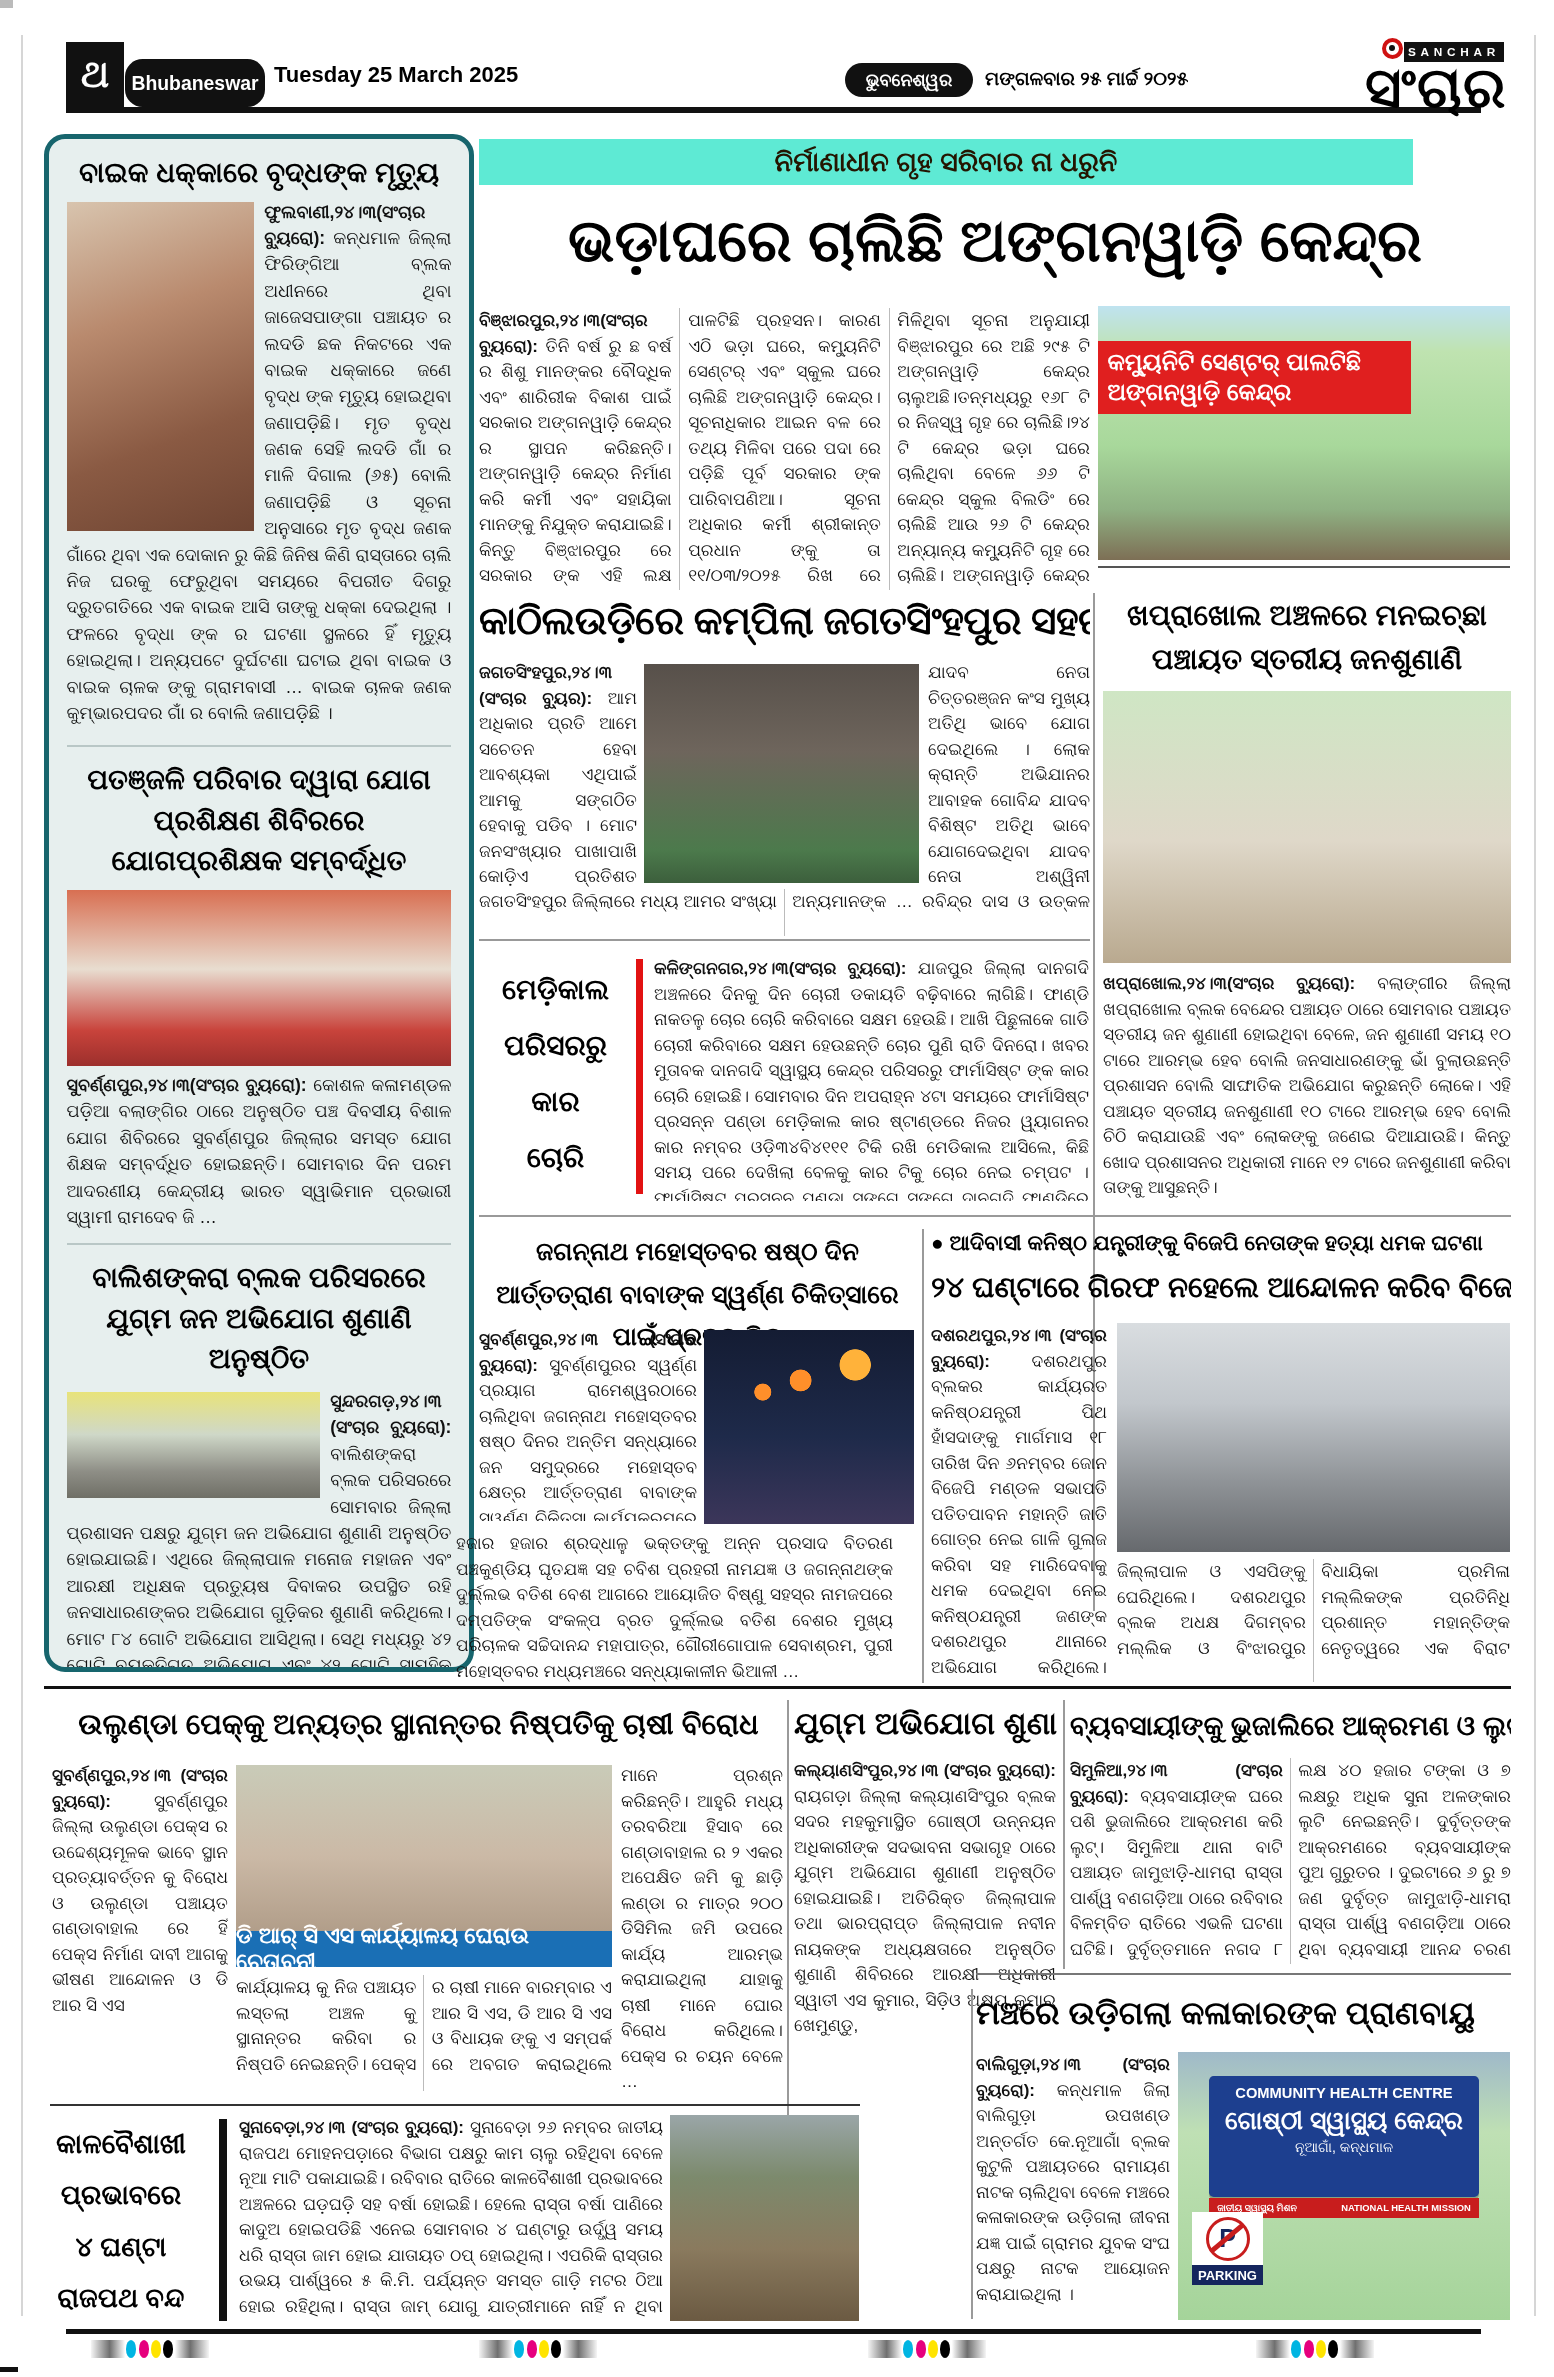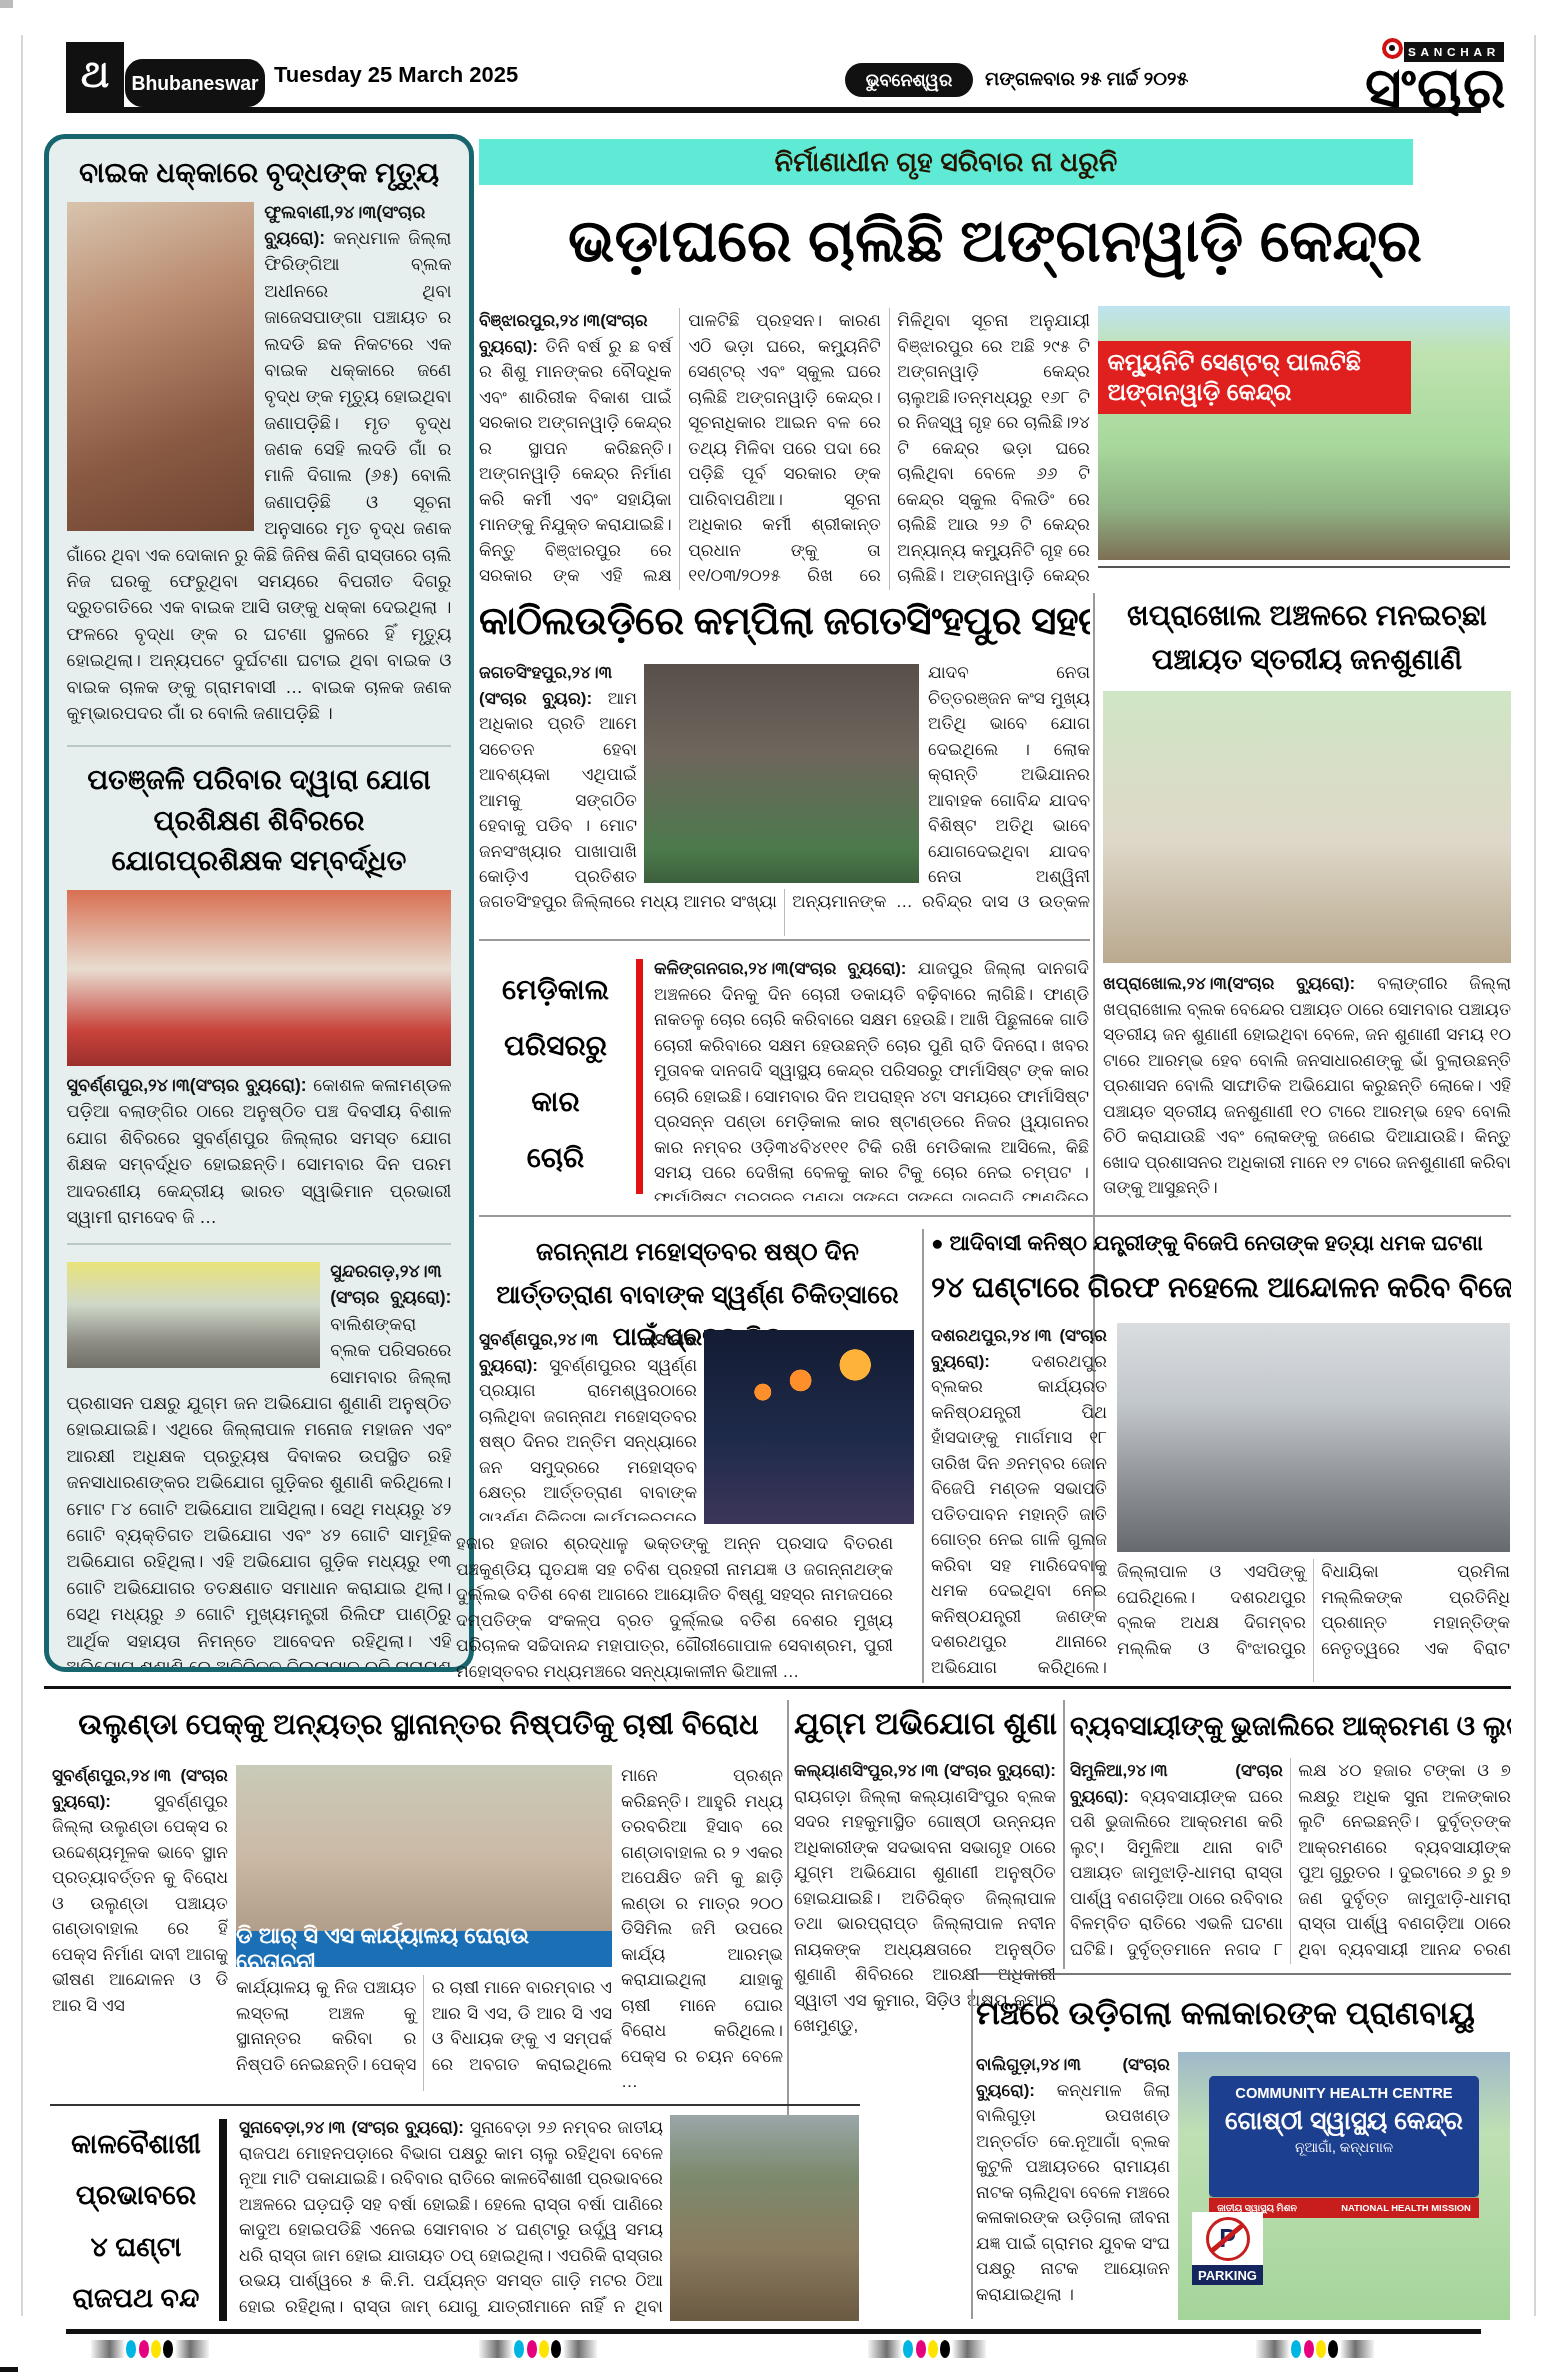--- a/index.html
+++ b/index.html
@@ -94,20 +94,21 @@
       <div class="clear"></div>
     </div>
     <div class="sep"></div>
     <div>
       <h2 class="hl" style="line-height:1.45;">ପତଞ୍ଜଳି ପରିବାର ଦ୍ୱାରା ଯୋଗ ପ୍ରଶିକ୍ଷଣ ଶିବିରରେ ଯୋଗପ୍ରଶିକ୍ଷକ ସମ୍ବର୍ଦ୍ଧିତ</h2>
       <div class="photo ph-yoga" style="width:100%;height:176px;"></div>
       <p><span class="dl">ସୁବର୍ଣ୍ଣପୁର,୨୪।୩(ସଂଚାର ବ୍ୟୁରୋ):</span> <span>କୋଶଳ କଳାମଣ୍ଡଳ ପଡ଼ିଆ ବଲାଙ୍ଗିର ଠାରେ ଅନୁଷ୍ଠିତ ପଞ୍ଚ ଦିବସୀୟ ବିଶାଳ ଯୋଗ ଶିବିରରେ ସୁବର୍ଣ୍ଣପୁର ଜିଲ୍ଲାର ସମସ୍ତ ଯୋଗ ଶିକ୍ଷକ ସମ୍ବର୍ଦ୍ଧିତ ହୋଇଛନ୍ତି। ସୋମବାର ଦିନ ପରମ ଆଦରଣୀୟ କେନ୍ଦ୍ରୀୟ ଭାରତ ସ୍ୱାଭିମାନ ପ୍ରଭାରୀ ସ୍ୱାମୀ ରାମଦେବ ଜି …</span></p>
     </div>
     <div class="sep"></div>
     <div>
+      <h2 class="hl" style="line-height:1.45;">ବାଲିଶଙ୍କରା ବ୍ଲକ ପରିସରରେ ଯୁଗ୍ମ ଜନ ଅଭିଯୋଗ ଶୁଣାଣି ଅନୁଷ୍ଠିତ</h2>
       <div class="photo ph-meeting fl" style="width:253px;height:106px;"></div>
       <p><span class="dl">ସୁନ୍ଦରଗଡ଼,୨୪।୩ (ସଂଚାର ବ୍ୟୁରୋ):</span> <span>ବାଲିଶଙ୍କରା ବ୍ଲକ ପରିସରରେ ସୋମବାର ଜିଲ୍ଲା ପ୍ରଶାସନ ପକ୍ଷରୁ</span> <span>ଯୁଗ୍ମ ଜନ ଅଭିଯୋଗ ଶୁଣାଣି ଅନୁଷ୍ଠିତ ହୋଇଯାଇଛି। ଏଥିରେ ଜିଲ୍ଲାପାଳ ମନୋଜ ମହାଜନ ଏବଂ ଆରକ୍ଷୀ ଅଧିକ୍ଷକ ପ୍ରତ୍ୟୁଷ ଦିବାକର ଉପସ୍ଥିତ ରହି ଜନସାଧାରଣଙ୍କର ଅଭିଯୋଗ ଗୁଡ଼ିକର ଶୁଣାଣି କରିଥିଲେ। ମୋଟ ୮୪ ଗୋଟି ଅଭିଯୋଗ ଆସିଥିଲା। ସେଥି ମଧ୍ୟରୁ ୪୨ ଗୋଟି ବ୍ୟକ୍ତିଗତ ଅଭିଯୋଗ ଏବଂ ୪୨ ଗୋଟି ସାମୂହିକ ଅଭିଯୋଗ ରହିଥିଲା। ଏହି ଅଭିଯୋଗ ଗୁଡ଼ିକ ମଧ୍ୟରୁ ୧୩ ଗୋଟି ଅଭିଯୋଗର ତତକ୍ଷଣାତ ସମାଧାନ କରାଯାଇ ଥିଲା। ସେଥି ମଧ୍ୟରୁ ୬ ଗୋଟି ମୁଖ୍ୟମନ୍ତ୍ରୀ ରିଲିଫ ପାଣ୍ଠିରୁ ଆର୍ଥିକ ସହାୟତା ନିମନ୍ତେ ଆବେଦନ ରହିଥିଲା। ଏହି ଅଭିଯୋଗ ଶୁଣାଣି ରେ ଅତିରିକ୍ତ ଜିଲ୍ଲାପାଳ ରବି ନାରାୟଣ ସାହୁ, ଅତିରିକ୍ତ ଜିଲ୍ଲାପାଳ (ରାଜସ୍ୱ) ଅଭିମନ୍ୟୁ ମାଝୀ, ମୁଖ୍ୟ ଉନ୍ନୟନ ଅଧିକାରୀ ତଥା ନିର୍ବାହୀ ଅଧିକାରୀ ସୁରଞ୍ଜନ ସାହୁ, ସଦର ଉପଜିଲ୍ଲାପାଳ ଦାଶରଥି ସରାବୁ, ବାଲିଶଙ୍କରା ଗୋଷ୍ଠୀ ଉନ୍ନୟନ ଅଧିକାରୀ, ତହସିଲଦାର ଏବଂ ସମସ୍ତ ବିଭାଗୀୟ ଅଧିକାରୀ ମାନେ ଉପସ୍ଥିତ ଥିଲେ।</span></p>
       <div class="clear"></div>
     </div>
   </div>
 
   <div>
     <div class="abs kicker" style="left:479px;top:139px;width:934px;height:46px;">ନିର୍ମାଣାଧୀନ ଗୃହ ସରିବାର ନା ଧରୁନି</div>
     <div class="abs hl center nowrap" style="left:479px;top:194px;width:1032px;height:109px;font-size:59px;line-height:1.6;">ଭଡ଼ାଘରେ ଚାଲିଛି ଅଙ୍ଗନୱାଡ଼ି କେନ୍ଦ୍ର</div>
     <div class="abs body-t cols3" style="left:479px;top:308px;width:611px;height:282px;">
@@ -247,21 +248,21 @@
           <div class="pcircle" style="width:38px;height:38px;font-size:25px;">P</div>
         </div>
         <div class="psign" style="font-size:13px;padding:2.4px 0;">PARKING</div>
       </div>
     </div>
   </div>
 
   <div class="abs hrr" style="left:50px;top:2104px;width:810px;height:2.4px;background:#333;"></div>
 
   <div>
-    <div class="abs" style="left:56px;top:2119px;width:160px;height:202px;">
+    <div class="abs" style="left:41px;top:2119px;width:160px;height:202px;">
       <div class="hl center" style="font-size:27px;line-height:1.9;">କାଳବୈଶାଖୀ</div>
       <div class="hl center" style="font-size:27px;line-height:1.9;">ପ୍ରଭାବରେ</div>
       <div class="hl center" style="font-size:27px;line-height:1.9;">୪ ଘଣ୍ଟା</div>
       <div class="hl center" style="font-size:27px;line-height:1.9;">ରାଜପଥ ବନ୍ଦ</div>
     </div>
     <div class="abs blackrule" style="left:219px;top:2119px;width:8.2px;height:202px;"></div>
     <div class="abs body-t" style="left:239px;top:2115px;width:424px;height:206px;">
       <b class="dl">ସୁନାବେଡ଼ା,୨୪।୩ (ସଂଚାର ବ୍ୟୁରୋ):</b>
       <span>ସୁନାବେଡ଼ା ୨୬ ନମ୍ବର ଜାତୀୟ ରାଜପଥ ମୋହନପଡ଼ାରେ ବିଭାଗ ପକ୍ଷରୁ କାମ ଚାଲୁ ରହିଥିବା ବେଳେ ନୂଆ ମାଟି ପକାଯାଇଛି। ରବିବାର ରାତିରେ କାଳବୈଶାଖୀ ପ୍ରଭାବରେ ଅଞ୍ଚଳରେ ଘଡ଼ଘଡ଼ି ସହ ବର୍ଷା ହୋଇଛି। ହେଲେ ରାସ୍ତା ବର୍ଷା ପାଣିରେ କାଦୁଅ ହୋଇପଡିଛି ଏନେଇ ସୋମବାର ୪ ଘଣ୍ଟାରୁ ଉର୍ଦ୍ଧ୍ୱ ସମୟ ଧରି ରାସ୍ତା ଜାମ ହୋଇ ଯାତାୟତ ଠପ୍ ହୋଇଥିଲା। ଏପରିକି ରାସ୍ତାର ଉଭୟ ପାର୍ଶ୍ୱରେ ୫ କି.ମି. ପର୍ଯ୍ୟନ୍ତ ସମସ୍ତ ଗାଡ଼ି ମଟର ଠିଆ ହୋଇ ରହିଥିଲା। ରାସ୍ତା ଜାମ୍ ଯୋଗୁ ଯାତ୍ରୀମାନେ ନାହିଁ ନ ଥିବା ଅସୁବିଧାର ସମ୍ମୁଖୀନ ହୋଇଥିଲେ। ବିଭାଗୀୟ ଅଧିକାରୀଙ୍କ ଖାମଖିଆଲ ଯୋଗୁ ଏପରି ପରିସ୍ଥିତି ଉପୁଜିଥିବା ଅଭିଯୋଗ</span>
     </div>

